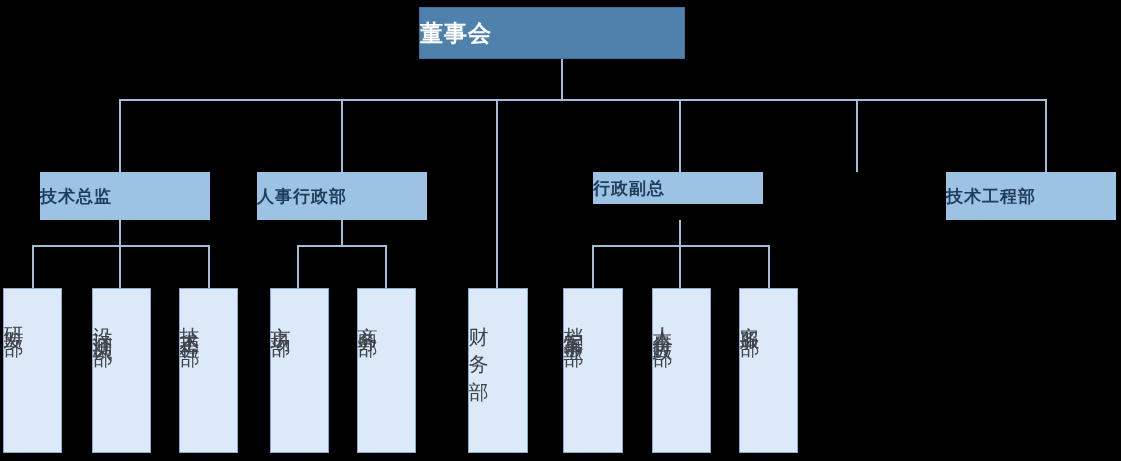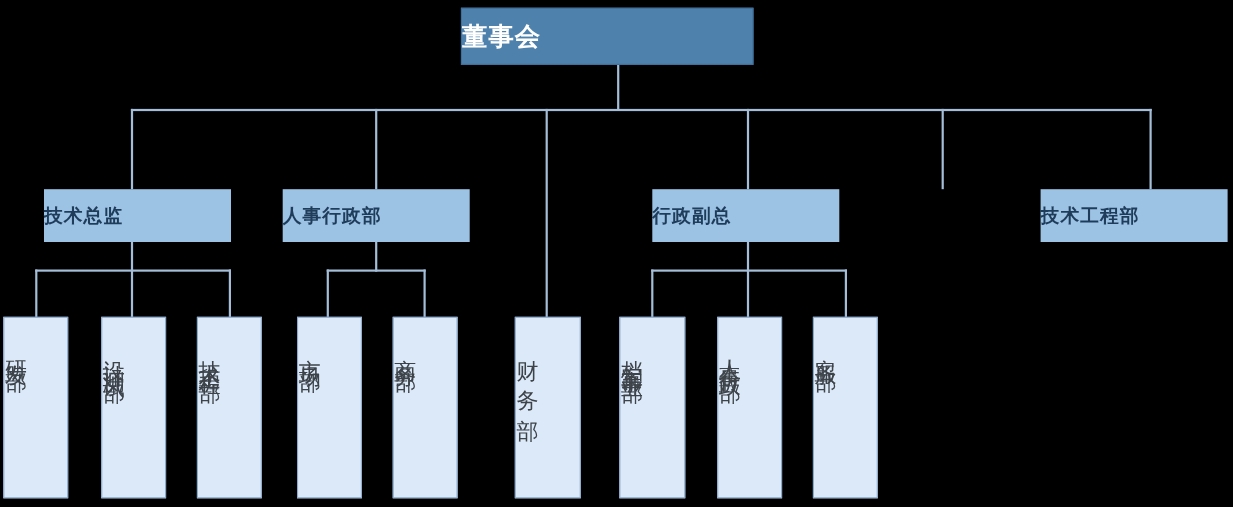--- a/index.html
+++ b/index.html
@@ -77,21 +77,21 @@
   <div class="box root-box" style="left:419px;top:7px;width:266px;height:52px">
     <span>董事会</span>
   </div>
 
   <div class="box l2-box" style="left:40px;top:172px;width:170px;height:48px">
     <span>技术总监</span>
   </div>
   <div class="box l2-box" style="left:257px;top:172px;width:170px;height:48px">
     <span>人事行政部</span>
   </div>
-  <div class="box l2-box" style="left:593px;top:172px;width:170px;height:48px">
+  <div class="box l2-box" style="left:593px;top:172px;width:170px;height:32px">
     <span>行政副总</span>
   </div>
   <div class="box l2-box" style="left:946px;top:172px;width:170px;height:48px">
     <span>技术工程部</span>
   </div>
 
   <div class="box dept-box" style="left:3px;top:288px;width:59px;height:165px">
     <span class="vtext">研发部</span>
   </div>
   <div class="box dept-box" style="left:92px;top:288px;width:59px;height:165px">

